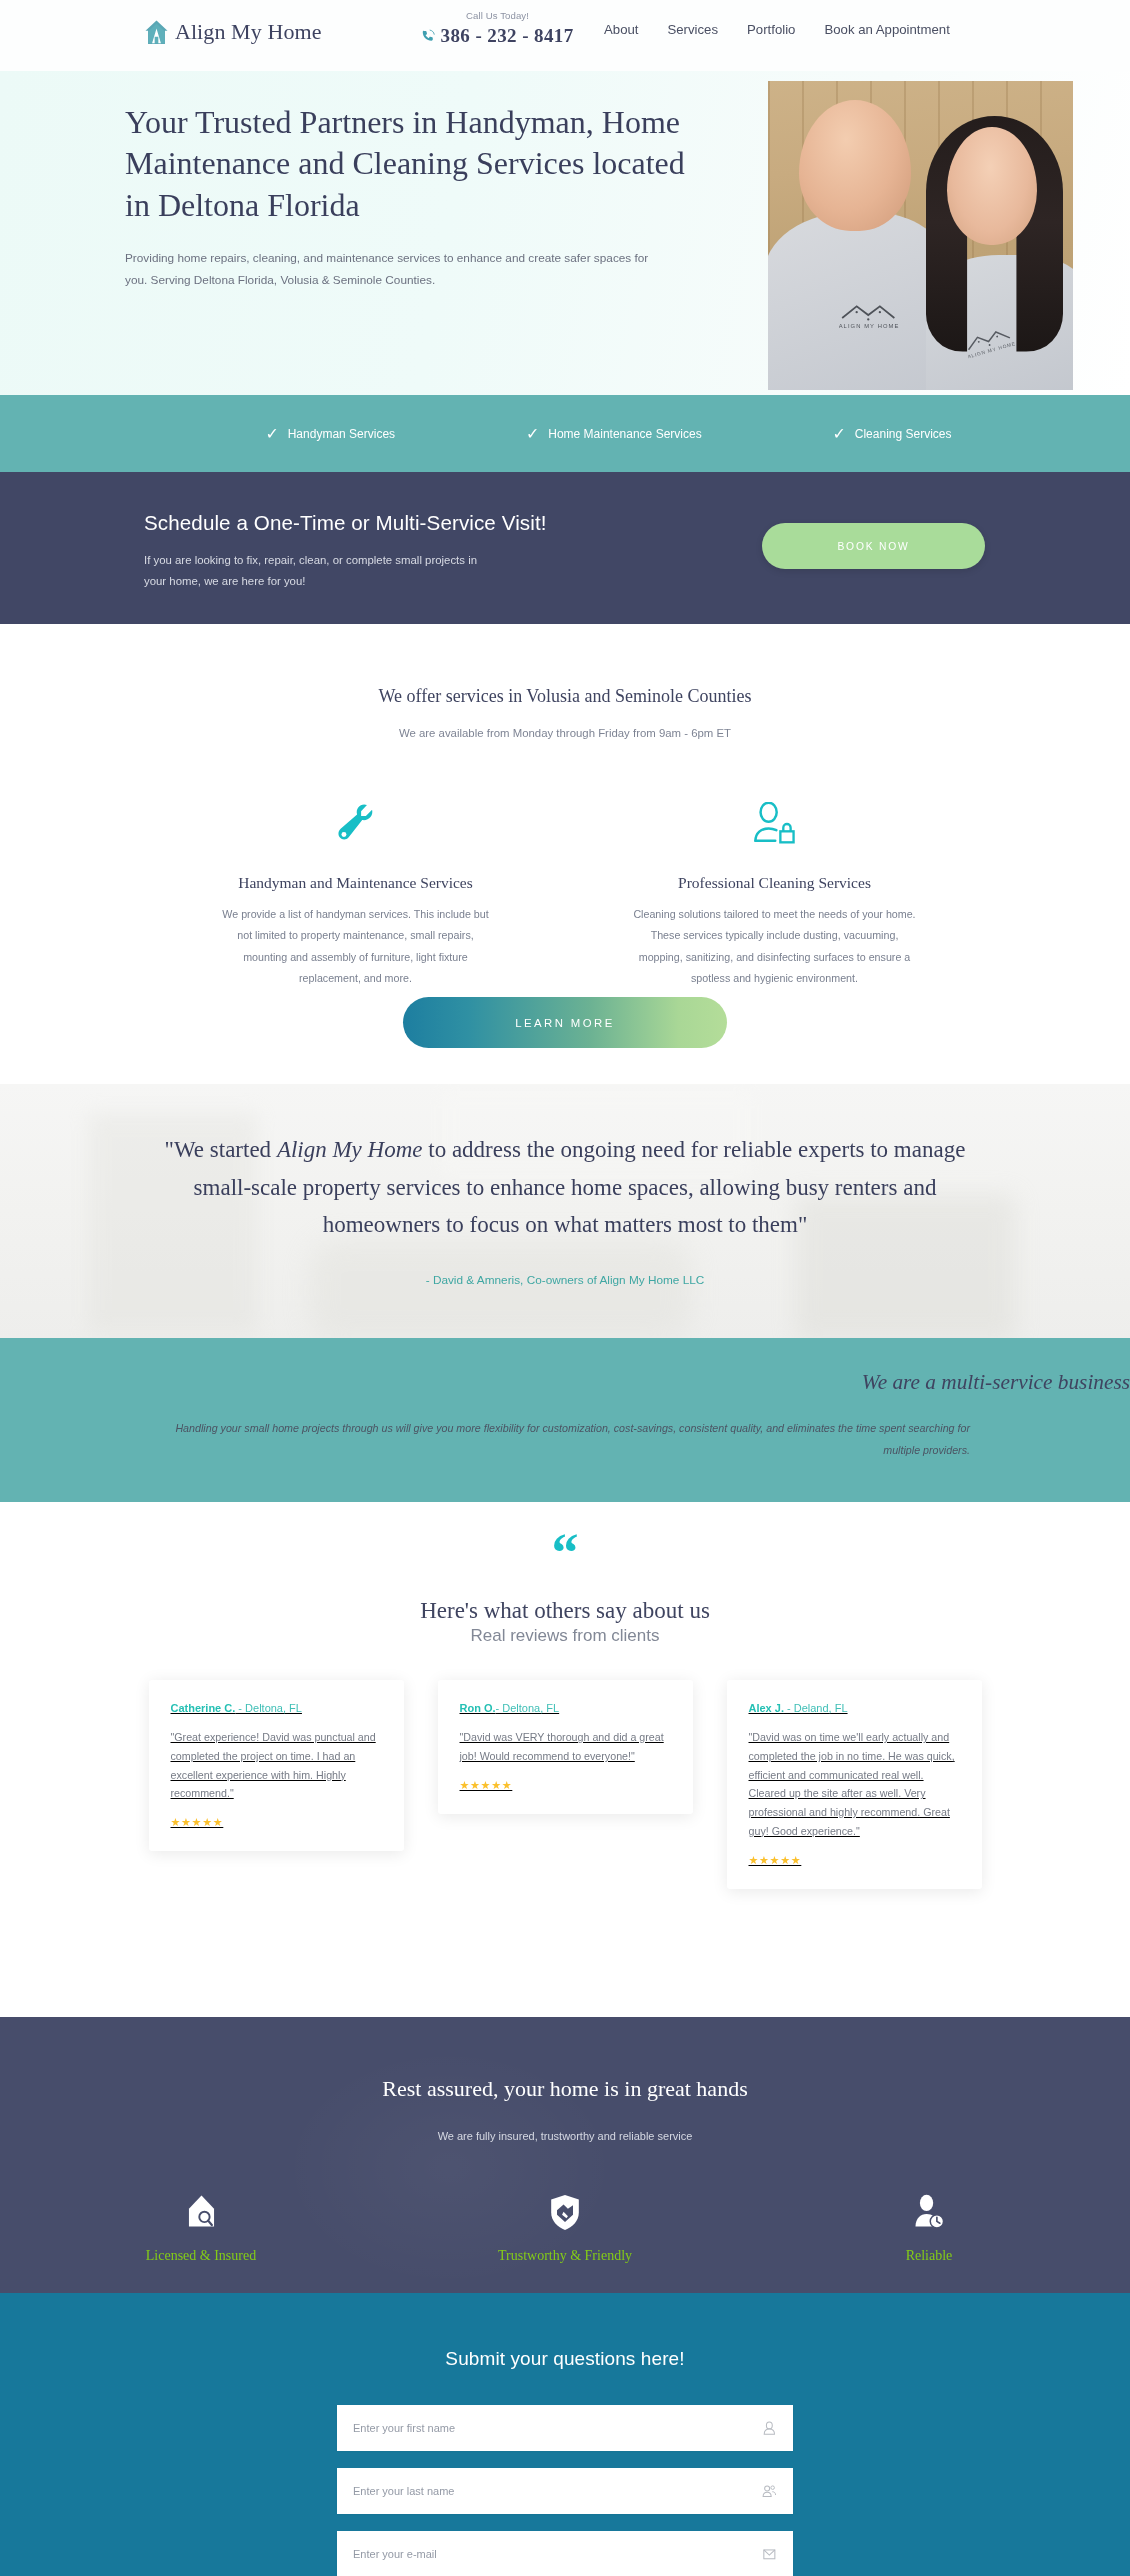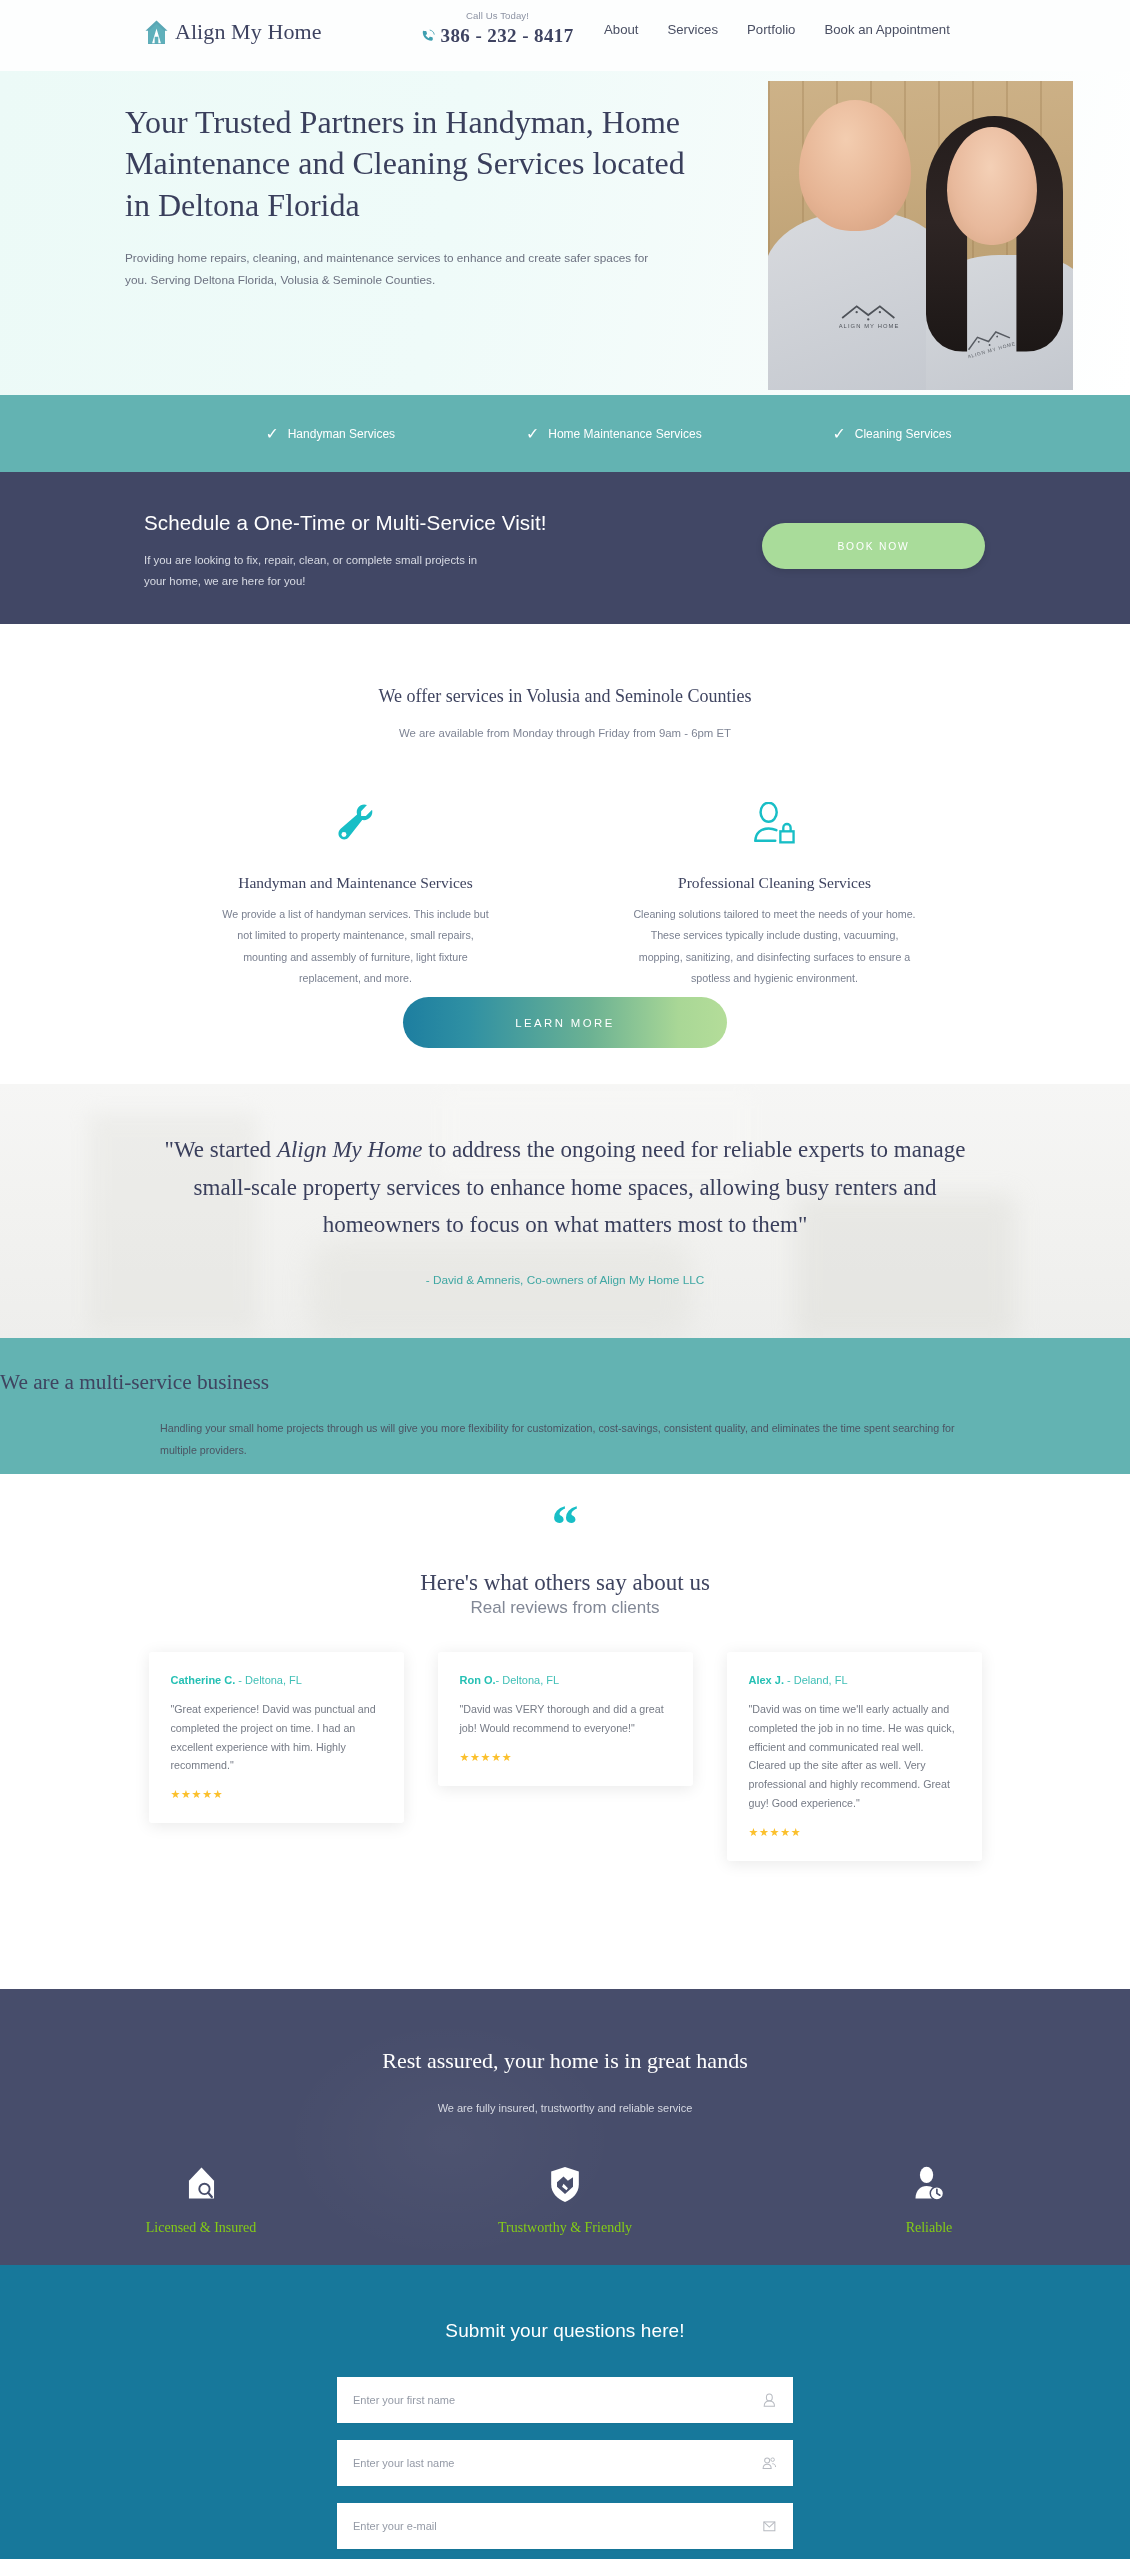--- a/index.html
+++ b/index.html
@@ -147,21 +147,21 @@
     font-family:"Liberation Serif", serif;
     font-size:23px; line-height:1.64; color:#3a3f5c; width:810px; margin:0 auto;
   }
   .quote-txt em { font-style:italic; }
   .quote-attr {
     position:relative; text-align:center; margin-top:29px;
     font-size:11.8px; color:#3fa7a3;
   }
 
   
-  .multi { height:136px; width:100%; background:#63b3b2; text-align:left; }
+  .multi { height:164px; width:100%; background:#63b3b2; text-align:right;font-style:italic; }
   .multi-h {
     font-family:"Liberation Serif", serif;
     font-size:21.3px; color:#3f4460; padding-top:32px; font-weight:400;
   }
   .multi-p {
     font-size:10.7px; line-height:2.1; color:#4c5463; margin:22px auto 0; width:810px;
   }
 
   
   .testi { background:#ffffff; height:515px; width:100%; position:relative; }
@@ -174,20 +174,21 @@
     font-family:"Liberation Serif", serif;
     text-align:center; font-size:23px; color:#3f4460; margin-top:29px; font-weight:400;
   }
   .testi-sub { text-align:center; font-size:17px; color:#828896; margin-top:2px; }
   .cards { display:flex; justify-content:center; gap:34px; margin-top:34px; }
   .card {
     width:255px; background:#ffffff;
     box-shadow:0 2.9px 16px rgba(0,0,0,.085);
     border-radius:2.9px; padding:20.6px 22px 22px 22px;
     align-self:flex-start;
+    text-decoration:underline;
   }
   .card-name { font-size:11px; line-height:1.4; margin-bottom:11.8px; }
   .card-name b { color:#25c0b4; font-weight:700; }
   .card-name span { color:#3fbfb6; font-weight:400; }
   .card-body { font-size:10.7px; line-height:1.75; color:#767b86; }
   .stars { margin-top:13.2px; color:#fbc02d; font-size:11px; letter-spacing:0.7px; }
 
   
   .assure { height:276px; width:100%; background:#474d6b; position:relative; overflow:hidden; }
   .assure-dim { position:absolute; left:280px; top:29px; width:339px; height:243px;

